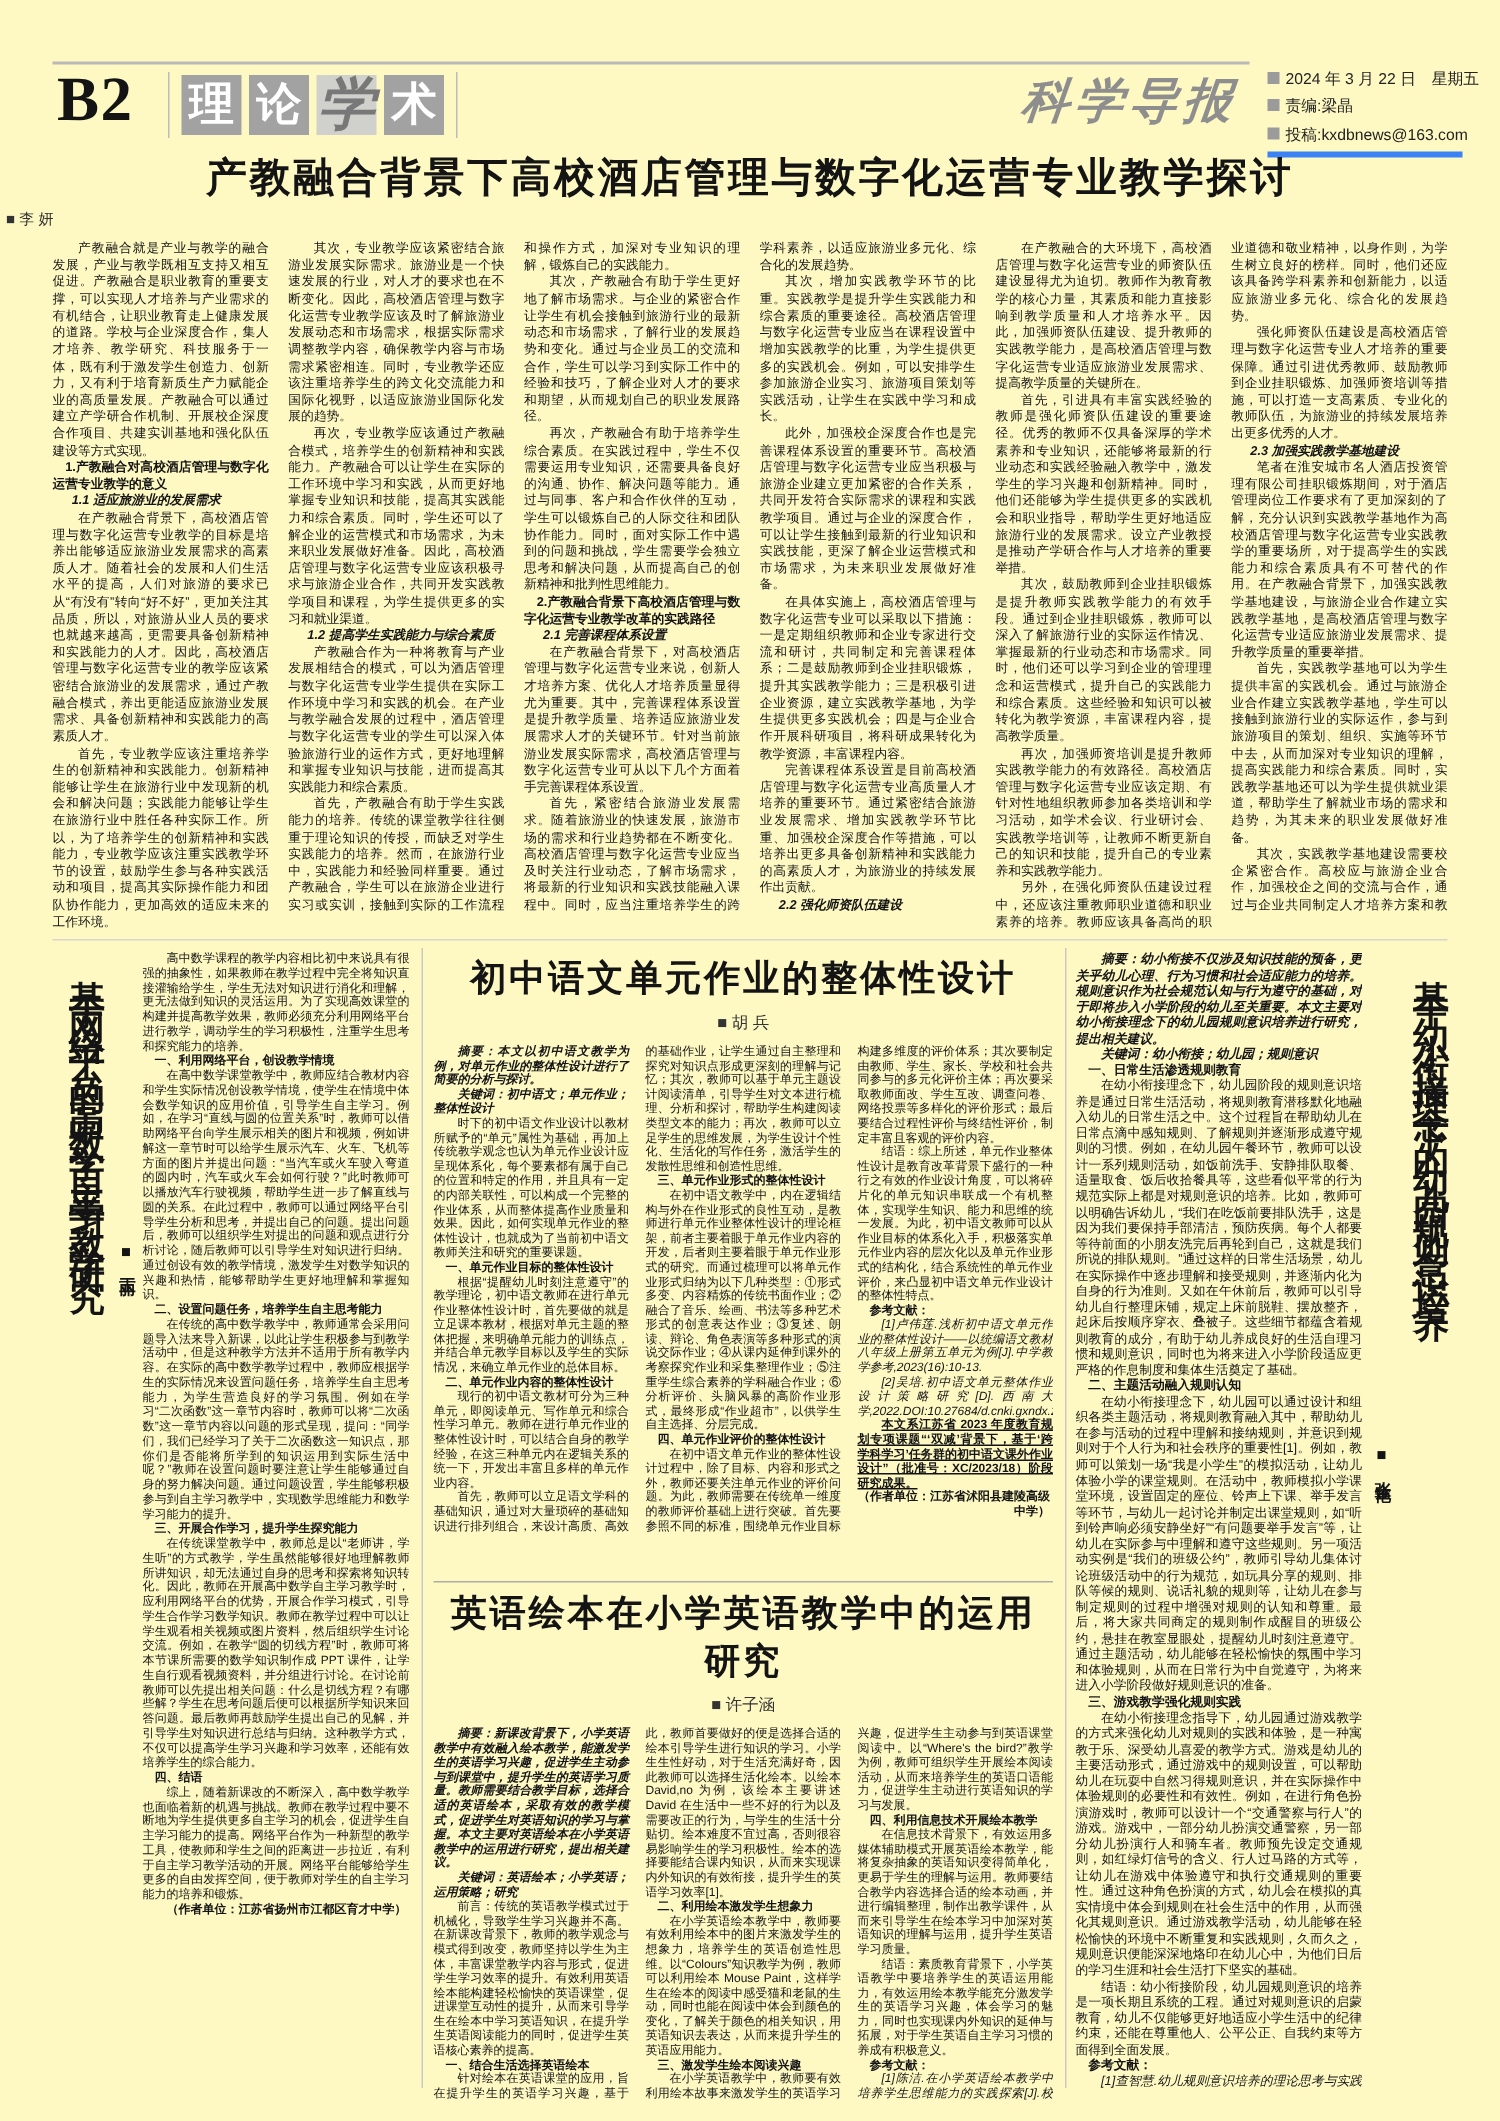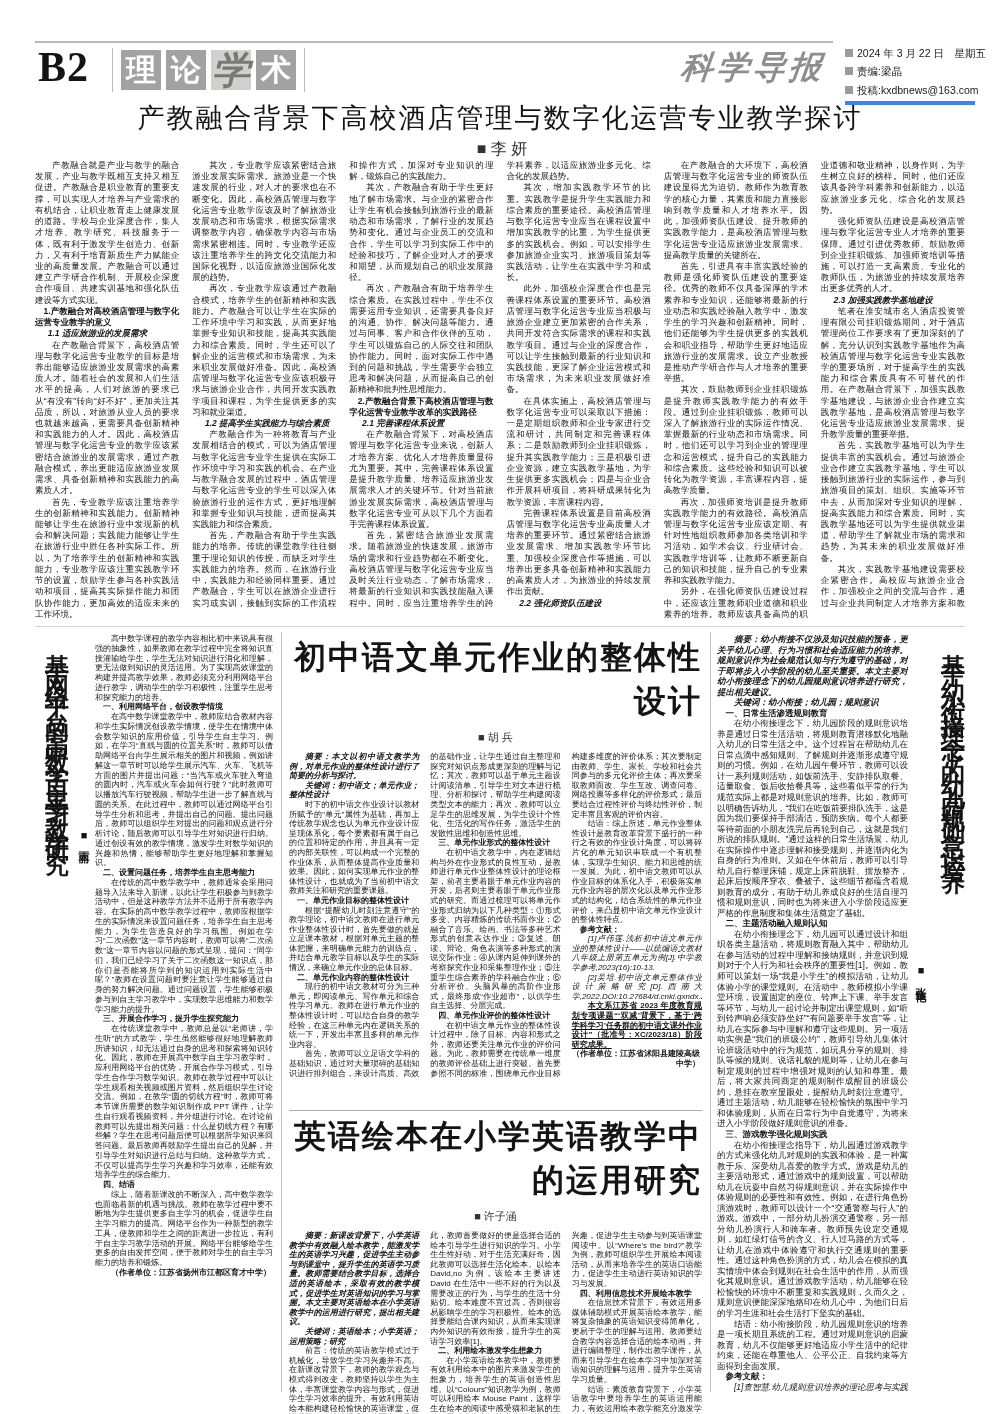--- a/index.html
+++ b/index.html
@@ -1,38 +1,38 @@
 <!DOCTYPE html>
 <html><head>
 <meta charset="utf-8">
 <style>
   html,body{margin:0;padding:0;background:#e8e7e3;}
-  #page{position:relative;width:1000px;height:1414px;margin:0 auto;background:#ffffff;
+  #page{position:relative;width:1000px;height:1414px;margin:0 auto;background:#fef9c3;
         font-family:"Liberation Sans",sans-serif;color:#141414;overflow:hidden;}
   
   .hr-top{position:absolute;left:35px;top:41px;width:798px;height:2px;background:#b9b9b9;}
   #pageno{position:absolute;left:38px;top:46px;font-family:"Liberation Serif",serif;
           font-size:42px;font-weight:bold;letter-spacing:1px;line-height:1;}
   #secboxes{position:absolute;left:112px;top:48px;display:flex;gap:5px;align-items:center;
             border-left:1px solid #bbb;border-right:1px solid #bbb;padding:0 8px;height:44px;}
   .secbox{width:40px;height:40px;background:#a2a2a2;color:#fff;font-weight:bold;font-size:30px;
           display:flex;align-items:center;justify-content:center;line-height:1;}
   .secbox.light{background:#d0d0cc;color:#787878;font-family:"Liberation Serif",serif;
           font-style:italic;font-size:38px;overflow:visible;}
   #masthead{position:absolute;left:668px;top:46px;width:170px;text-align:center;
             font-family:"DejaVu Serif",serif;font-style:italic;font-weight:bold;
             font-size:32px;color:#8e8e8e;letter-spacing:4px;transform:skewX(-6deg);}
   #pubinfo{position:absolute;left:845px;top:44px;width:130px;font-size:10.5px;line-height:1.75;
            border-bottom:4px solid #3b82f6;padding-bottom:2px;color:#222;}
   #pubinfo .row{white-space:nowrap;}
   .sq{display:inline-block;width:8px;height:8px;background:#9b9b9b;margin-right:4px;}
   
   #main-title{position:absolute;left:0;right:0;top:100px;text-align:center;
-              font-size:27px;font-weight:normal;letter-spacing:2px;}
-  #main-byline{position:absolute;left:4px;right:0;top:139px;text-align:center;font-size:16px;color:#333;}
+              font-size:27px;font-weight:bold;letter-spacing:2px;}
+  #main-byline{position:absolute;left:4px;right:0;top:139px;text-align:left;font-size:10px;color:#333;}
   #main-body{position:absolute;left:35px;top:160px;width:930px;height:462px;
              columns:6;column-gap:13px;font-size:8.5px;line-height:1.32;
              text-align:justify;overflow:hidden;}
   
   .blk{margin:0;}
   .blk.p{text-indent:2em;}
   .blk.h{font-weight:bold;text-indent:1em;}
   .blk.hi{font-weight:bold;font-style:italic;text-indent:1.5em;}
   .blk.abs{font-style:italic;font-weight:700;text-indent:2em;}
   .blk.ref{font-style:italic;text-indent:2em;}
@@ -45,21 +45,21 @@
   
   #left-art{position:absolute;left:35px;top:634px;width:238px;height:758px;display:flex;}
   .vtitle{writing-mode:vertical-rl;text-orientation:upright;font-weight:bold;line-height:1;}
   #left-art .vtitle{font-size:24px;letter-spacing:11px;width:34px;}
   .vauthor{writing-mode:vertical-rl;text-orientation:upright;font-size:11px;font-weight:bold;
            letter-spacing:2px;width:14px;}
   #left-art .vauthor{margin:195px 4px 0 8px;}
   #left-body{flex:1;font-size:8px;line-height:1.22;text-align:justify;overflow:hidden;}
   
   #mid{position:absolute;left:289px;top:634px;width:413px;height:760px;}
-  .mid-title{text-align:right;font-size:32px;font-weight:bold;letter-spacing:2px;margin-top:2px;}
+  .mid-title{text-align:center;font-size:24px;font-weight:bold;letter-spacing:2px;margin-top:2px;}
   .mid-byline{text-align:center;font-size:11px;margin:6px 0 7px 0;color:#333;}
   #mt-body{columns:3;column-gap:11px;font-size:8px;line-height:1.2;height:349px;
            overflow:hidden;text-align:justify;}
   #mid-divider{border-top:1px solid #adaca7;margin:9px 0 4px 0;}
   #mb-body{columns:3;column-gap:11px;font-size:8px;line-height:1.2;height:252px;
            overflow:hidden;text-align:justify;}
   
   #right-art{position:absolute;left:717px;top:634px;width:248px;height:758px;display:flex;}
   #right-body{flex:1;font-size:8.5px;line-height:1.24;text-align:justify;overflow:hidden;}
   #right-art .vauthor{margin:330px 3px 0 6px;}

